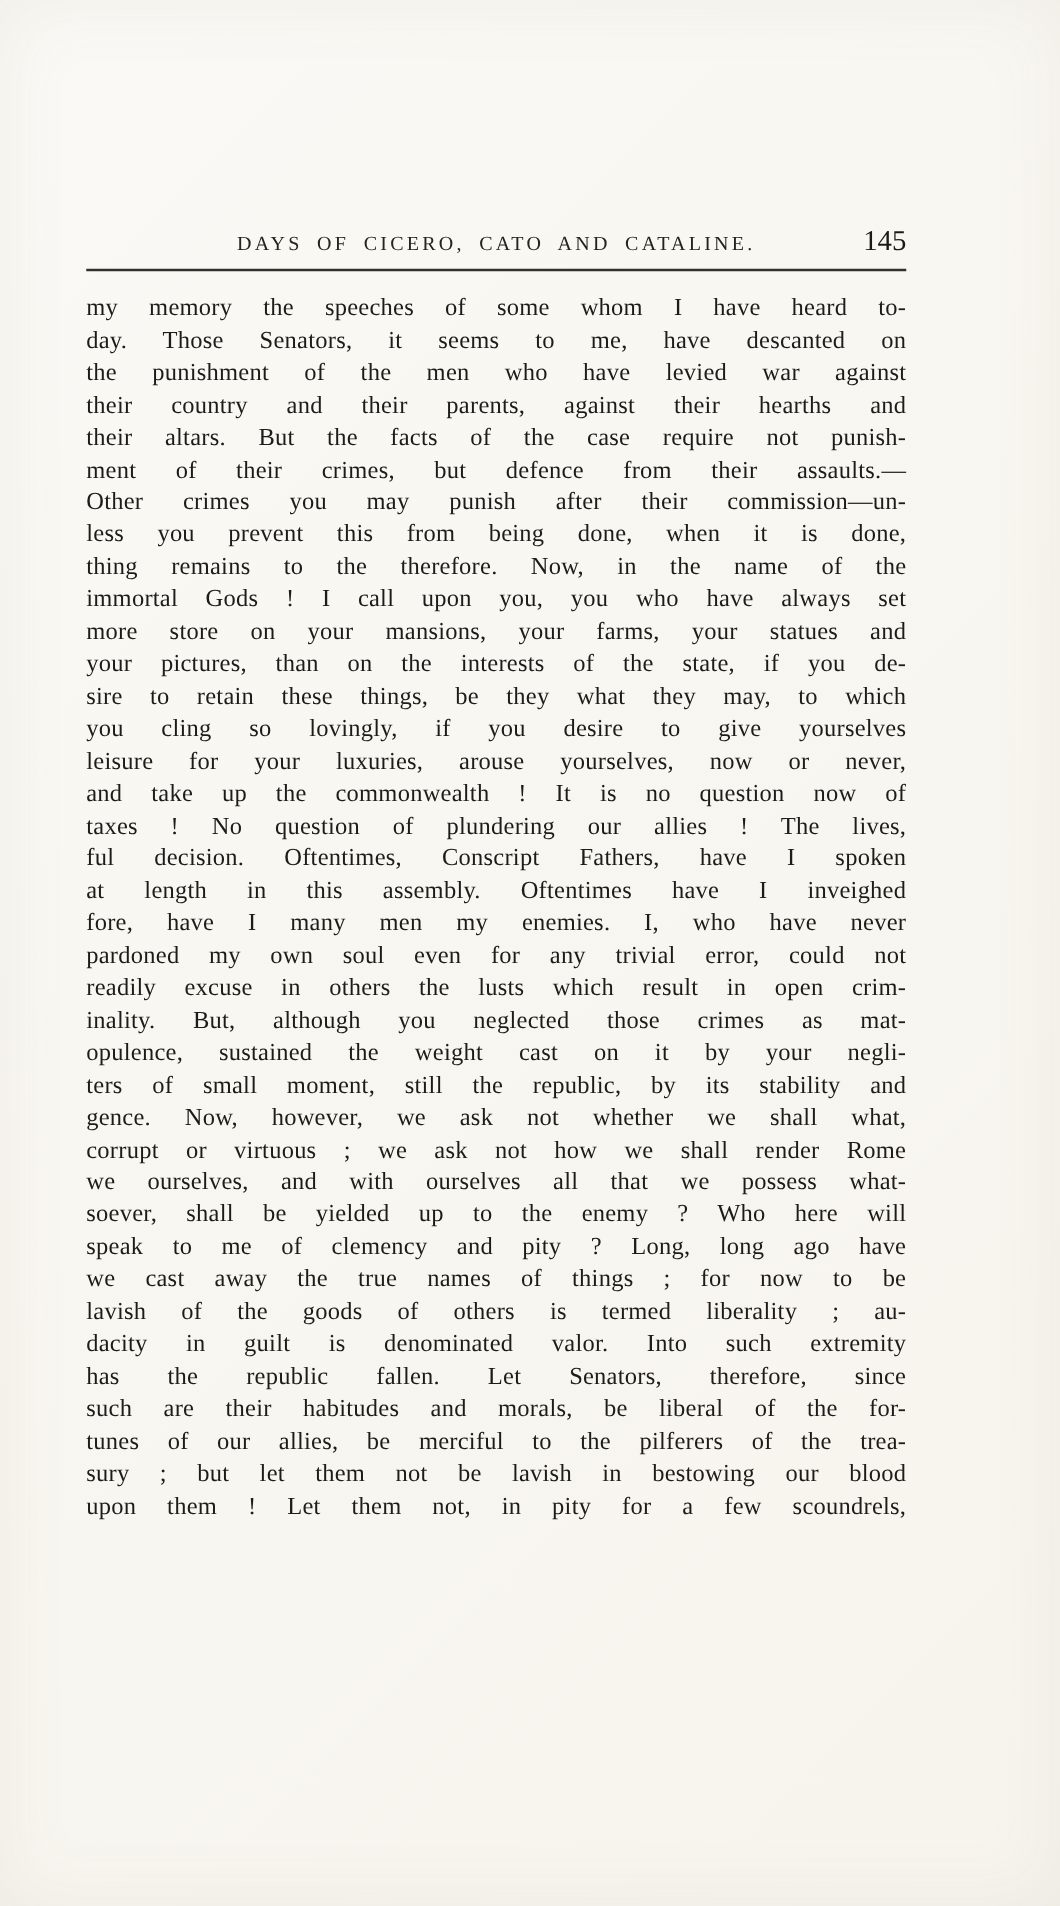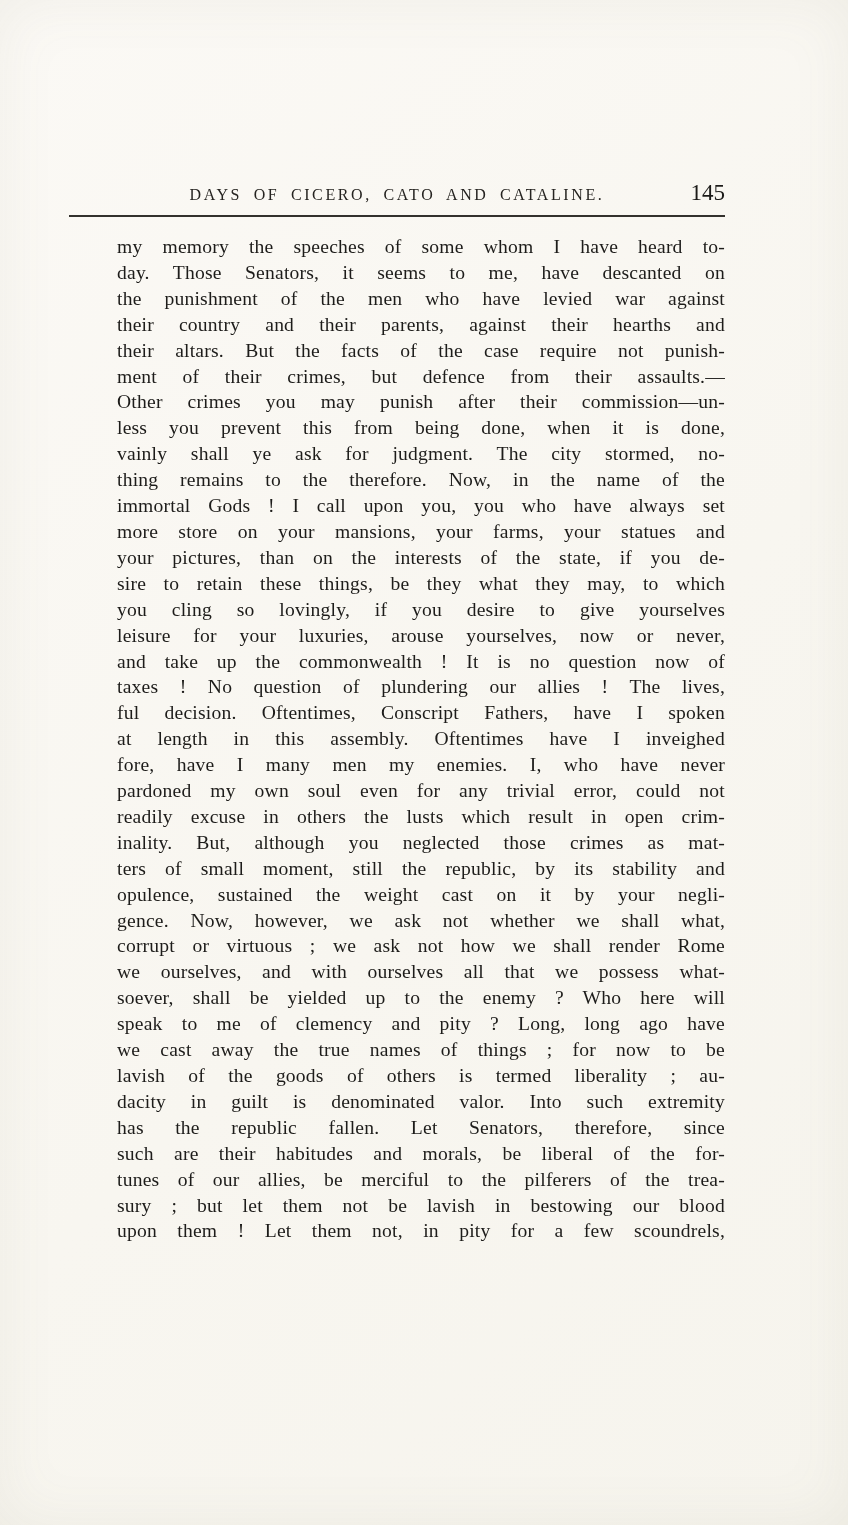--- a/index.html
+++ b/index.html
@@ -56,21 +56,20 @@
   .header-rule {
     margin-top: 9px;
     border: 0;
     border-top: 2px solid #33312d;
     height: 0;
     width: 100%;
   }
 
   .body-text {
     margin-top: 17px;
-    margin-left: 48px;
   }
 
   .line {
     font-size: 19.6px;
     line-height: 25.9px;
     text-align: justify;
     text-align-last: justify;
     -moz-text-align-last: justify;
     color: #1d1c1a;
     white-space: normal;
@@ -92,38 +91,37 @@
 
     <div class="body-text">
         <div class="line">my memory the speeches of some whom I have heard to-</div>
         <div class="line">day.  Those  Senators, it seems to me, have descanted on</div>
         <div class="line">the punishment of the men who have levied war against</div>
         <div class="line">their country and their parents, against their hearths and</div>
         <div class="line">their altars.  But the facts of the case require not punish-</div>
         <div class="line">ment of their crimes, but defence from their assaults.—</div>
         <div class="line">Other crimes you may punish after their commission—un-</div>
         <div class="line">less you prevent this from being done, when it is done,</div>
-        <div class="line">vainly shall ye ask for judgment.  The city stormed, no-</div>
         <div class="line">thing remains to the therefore.  Now, in the name of the</div>
         <div class="line">immortal Gods ! I call upon you, you who have always set</div>
         <div class="line">more store on your mansions, your farms, your statues and</div>
         <div class="line">your pictures, than on the interests of the state, if you de-</div>
         <div class="line">sire to retain these things, be they what they may, to which</div>
         <div class="line">you cling so lovingly, if you desire to give yourselves</div>
         <div class="line">leisure for your luxuries, arouse yourselves, now or never,</div>
         <div class="line">and take up the commonwealth !  It is no question now of</div>
         <div class="line">taxes !  No question of plundering our allies !  The lives,</div>
         <div class="line">ful decision. Oftentimes, Conscript Fathers, have I spoken</div>
         <div class="line">at length in this assembly.  Oftentimes have I inveighed</div>
         <div class="line">fore, have I many men my enemies.  I, who have never</div>
         <div class="line">pardoned my own soul even for any trivial error, could not</div>
         <div class="line">readily excuse in others the lusts which result in open crim-</div>
         <div class="line">inality.  But, although you neglected those crimes as mat-</div>
+        <div class="line">opulence, sustained the weight cast on it by your negli-</div>
         <div class="line">ters of small moment, still the republic, by its stability and</div>
-        <div class="line">opulence, sustained the weight cast on it by your negli-</div>
         <div class="line">gence.  Now, however, we ask not whether we shall what,</div>
         <div class="line">corrupt or virtuous ; we ask not how we shall render Rome</div>
         <div class="line">we ourselves, and with ourselves all that we possess what-</div>
         <div class="line">soever, shall be yielded up to the enemy ?  Who here will</div>
         <div class="line">speak to me of clemency and pity ?  Long, long ago have</div>
         <div class="line">we cast away the true names of things ; for now to be</div>
         <div class="line">lavish of the goods of others is termed liberality ; au-</div>
         <div class="line">dacity in guilt is denominated valor.  Into such extremity</div>
         <div class="line">has the republic fallen.  Let Senators, therefore, since</div>
         <div class="line">such are their habitudes and morals, be liberal of the for-</div>

